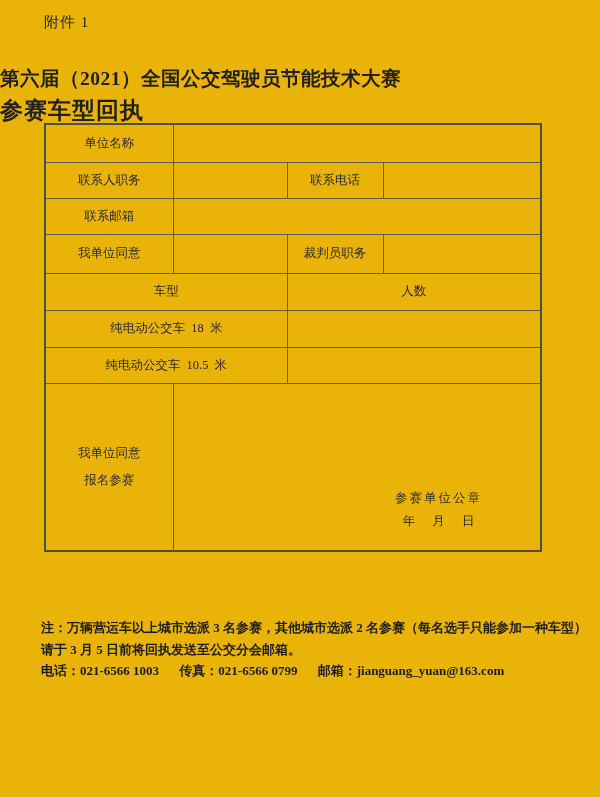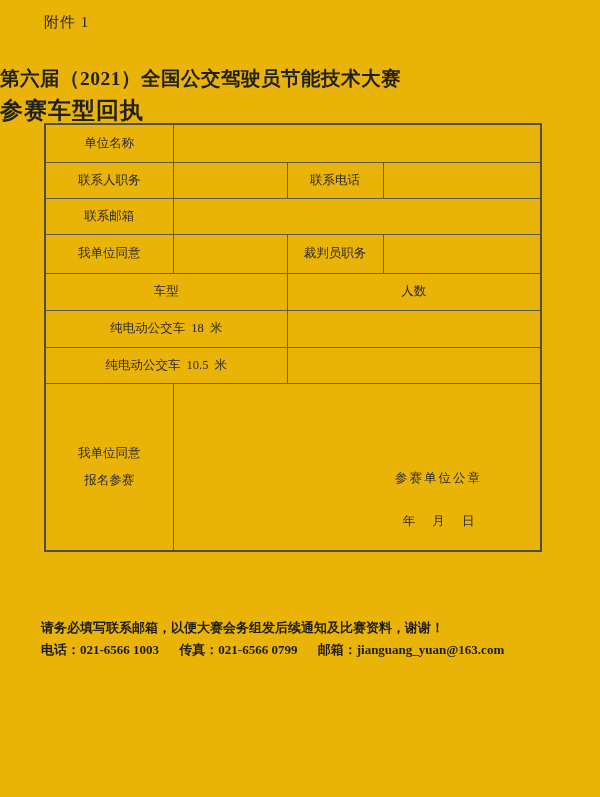--- a/index.html
+++ b/index.html
@@ -66,21 +66,21 @@
   td.stamp-cell { position: relative; border-radius: 15px; }
   .stamp-block {
     position: absolute;
     right: 58px;
     bottom: 20px;
     text-align: center;
     font-size: 12.5px;
     color: #2a2a2a;
   }
   .stamp-block .stamp-line { letter-spacing: 2px; }
-  .stamp-block .date-line { margin-top: 26px; word-spacing: 14px; }
+  .stamp-block .date-line { margin-top: 6px; word-spacing: 14px; }
 
   .notes {
     position: absolute;
     left: 41px;
     top: 617px;
     font-size: 13px;
     font-weight: bold;
     line-height: 21.5px;
     white-space: nowrap;
     color: #1c1c1c;
@@ -146,21 +146,22 @@
           <div class="stamp-block">
             <div class="stamp-line">参赛单位公章</div>
             <div class="date-line">年 月 日</div>
           </div>
         </td>
       </tr>
     </tbody>
   </table>
 
   <div class="notes">
-    <div>请务必填写联系邮箱，以便大赛会务组发后续通知及比赛资料，谢谢！</div>
+    <div>注：万辆营运车以上城市选派 3 名参赛，其他城市选派 2 名参赛（每名选手只能参加一种车型）</div>
+    <div>请于 3 月 5 日前将回执发送至公交分会邮箱。</div>
     <div>
       <span>电话：</span><span>021-6566 1003</span>
       <span class="gap">传真：</span><span>021-6566 0799</span>
       <span class="gap">邮箱：</span><span>jianguang_yuan@163.com</span>
     </div>
   </div>
 
 </div>
 
 </body></html>

